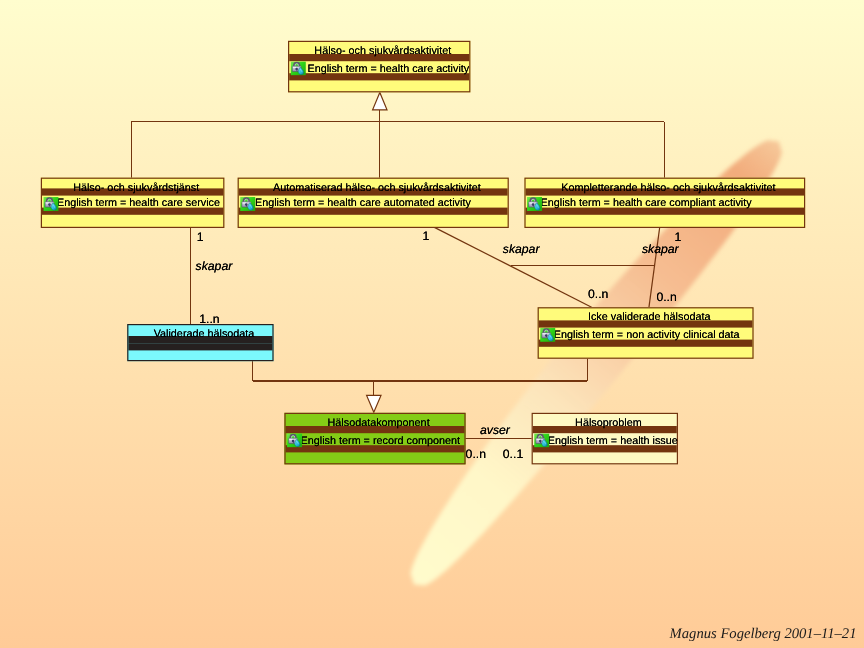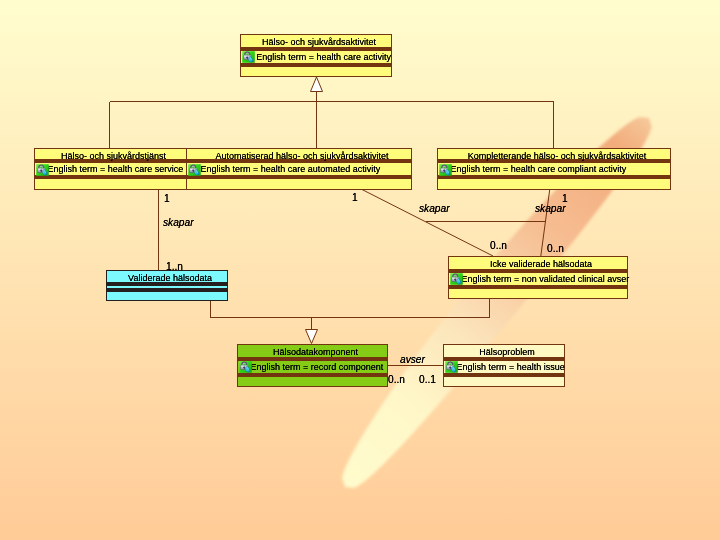--- a/index.html
+++ b/index.html
@@ -2,21 +2,21 @@
 <html><head>
 <meta charset="utf-8">
 <title>UML class diagram</title>
 <style>
   html,body{margin:0;padding:0;background:#fff;}
   body{width:720px;height:540px;overflow:hidden;font-family:"Liberation Sans",sans-serif;}
   #slide{position:relative;width:720px;height:540px;overflow:hidden;}
   .layer{position:absolute;left:0;top:0;width:720px;height:540px;}
   .cls{position:absolute;box-sizing:border-box;border:1px solid #73350F;}
   .cls .row{box-sizing:border-box;position:relative;width:100%;}
-  .cls .row.sep{border-bottom:4px solid #be185d;}
+  .cls .row.sep{border-bottom:6px solid #be185d;}
   .name{text-align:center;font-size:9px;line-height:1;color:#000;padding-left:6px;transform:translateZ(0);text-shadow:0 0 0.45px #000;}
   .tagrow{font-size:9px;line-height:1;color:#000;white-space:nowrap;transform:translateZ(0);text-shadow:0 0 0.45px #000;}
   .tagrow .ic{position:absolute;left:1.3px;top:0.8px;width:13px;height:12px;}
   .tagrow span{margin-left:12.5px;}
   .lbl{position:absolute;font-size:10.2px;color:#000;white-space:nowrap;line-height:1;transform:translateZ(0);text-shadow:0 0 0.45px #000;}
   .lbl.it{font-style:italic;text-align:center;}
   .footer{position:absolute;left:558px;top:521px;font-family:"Liberation Serif",serif;font-style:italic;font-size:12.2px;color:#1b1b1b;white-space:nowrap;transform:translateZ(0);}
 </style>
 </head>
 <body>
@@ -128,21 +128,21 @@
               <rect x="1.6" y="4.2" width="7.3" height="4.4" rx="0.35" fill="url(#lockg)" stroke="#54546a" stroke-width="0.5"></rect>
               <rect x="2.1" y="4.7" width="2.9" height="0.85" fill="#f4f4fc" opacity="0.9"></rect>
               <circle cx="5.2" cy="6.5" r="1.05" fill="#3a3a66"></circle>
               <path d="M4.95 6.8 l0.35 1.5 h0.4 l0.2 -1.5 z" fill="#3a3a66"></path>
               <path d="M8.0 5.0 C9.9 6.4 11.4 8.4 11.0 9.9 C10.7 11.1 9.1 11.5 7.9 10.8 C6.6 10.1 6.2 8.6 6.8 7.3 C7.1 6.5 7.5 5.7 8.0 5.0 Z" fill="url(#dropg)" stroke="#0c6a83" stroke-width="0.4"></path>
               <path d="M8.1 6.6 c0.9 0.9 1.5 1.9 1.5 2.6" fill="none" stroke="#c6f4fc" stroke-width="0.45" opacity="0.75"></path>
             </svg><span>English term = health care service</span></div>
         </div>
         <div class="row" style="height:9.5px;"></div>
       </div>
-<div class="cls" style="left:186px;top:147.5px;width:226px;height:42px;background:#FFFB7B;border-color:#73350F;">
+<div class="cls" style="left:198px;top:147.5px;width:226px;height:42px;background:#FFFB7B;border-color:#73350F;">
         <div class="row sep" style="height:14.5px;border-color:#73350F;">
           <div class="name" style="padding-top:3px;">Automatiserad hälso- och sjukvårdsaktivitet</div>
         </div>
         <div class="row sep" style="height:16px;border-color:#73350F;">
           <div class="tagrow" style="padding-left:1px;padding-top:2.2px;"><svg class="ic" viewBox="0 0 13 12" shape-rendering="geometricPrecision">
               <defs>
                 <linearGradient id="gbg" x1="0" y1="0" x2="1" y2="1">
                   <stop offset="0" stop-color="#7BE84F"></stop>
                   <stop offset="0.45" stop-color="#2FD61A"></stop>
                   <stop offset="1" stop-color="#1EA80C"></stop>
@@ -239,21 +239,21 @@
               </defs>
               <rect x="0.2" y="0.2" width="12.6" height="11.6" fill="url(#gbg)"></rect>
               <path d="M3.0 4.3 V3.3 a2.25 2.1 0 0 1 4.5 0 V4.3" fill="none" stroke="#5a5a6a" stroke-width="1.45"></path>
               <path d="M3.9 4.2 V3.3 a1.35 1.25 0 0 1 2.7 0 V4.2" fill="none" stroke="#cfcfdd" stroke-width="0.62"></path>
               <rect x="1.6" y="4.2" width="7.3" height="4.4" rx="0.35" fill="url(#lockg)" stroke="#54546a" stroke-width="0.5"></rect>
               <rect x="2.1" y="4.7" width="2.9" height="0.85" fill="#f4f4fc" opacity="0.9"></rect>
               <circle cx="5.2" cy="6.5" r="1.05" fill="#3a3a66"></circle>
               <path d="M4.95 6.8 l0.35 1.5 h0.4 l0.2 -1.5 z" fill="#3a3a66"></path>
               <path d="M8.0 5.0 C9.9 6.4 11.4 8.4 11.0 9.9 C10.7 11.1 9.1 11.5 7.9 10.8 C6.6 10.1 6.2 8.6 6.8 7.3 C7.1 6.5 7.5 5.7 8.0 5.0 Z" fill="url(#dropg)" stroke="#0c6a83" stroke-width="0.4"></path>
               <path d="M8.1 6.6 c0.9 0.9 1.5 1.9 1.5 2.6" fill="none" stroke="#c6f4fc" stroke-width="0.45" opacity="0.75"></path>
-            </svg><span>English term = non validated clinical avser</span></div>
+            </svg><span>English term = non activity clinical data</span></div>
         </div>
         <div class="row" style="height:9px;"></div>
       </div>
 <div class="cls" style="left:237px;top:343.5px;width:151px;height:43px;background:#84cc16;border-color:#73350F;">
         <div class="row sep" style="height:16px;border-color:#73350F;">
           <div class="name" style="padding-top:3px;">Hälsodatakomponent</div>
         </div>
         <div class="row sep" style="height:16px;border-color:#73350F;">
           <div class="tagrow" style="padding-left:0px;padding-top:2.2px;"><svg class="ic" viewBox="0 0 13 12" shape-rendering="geometricPrecision">
               <defs>
@@ -330,13 +330,14 @@
 <div class="lbl" style="left:352px;top:193px;">1</div>
 <div class="lbl it" style="left:419px;top:204px;">skapar</div>
 <div class="lbl" style="left:490px;top:241px;">0..n</div>
 <div class="lbl" style="left:562px;top:194px;">1</div>
 <div class="lbl it" style="left:535px;top:204px;">skapar</div>
 <div class="lbl" style="left:547px;top:244px;">0..n</div>
 <div class="lbl it" style="left:400px;top:355px;">avser</div>
 <div class="lbl" style="left:388px;top:375px;">0..n</div>
 <div class="lbl" style="left:419px;top:375px;">0..1</div>
   </div>
+  <div class="footer">Magnus Fogelberg 2001–11–21</div>
 </div>
 
 </body></html>

